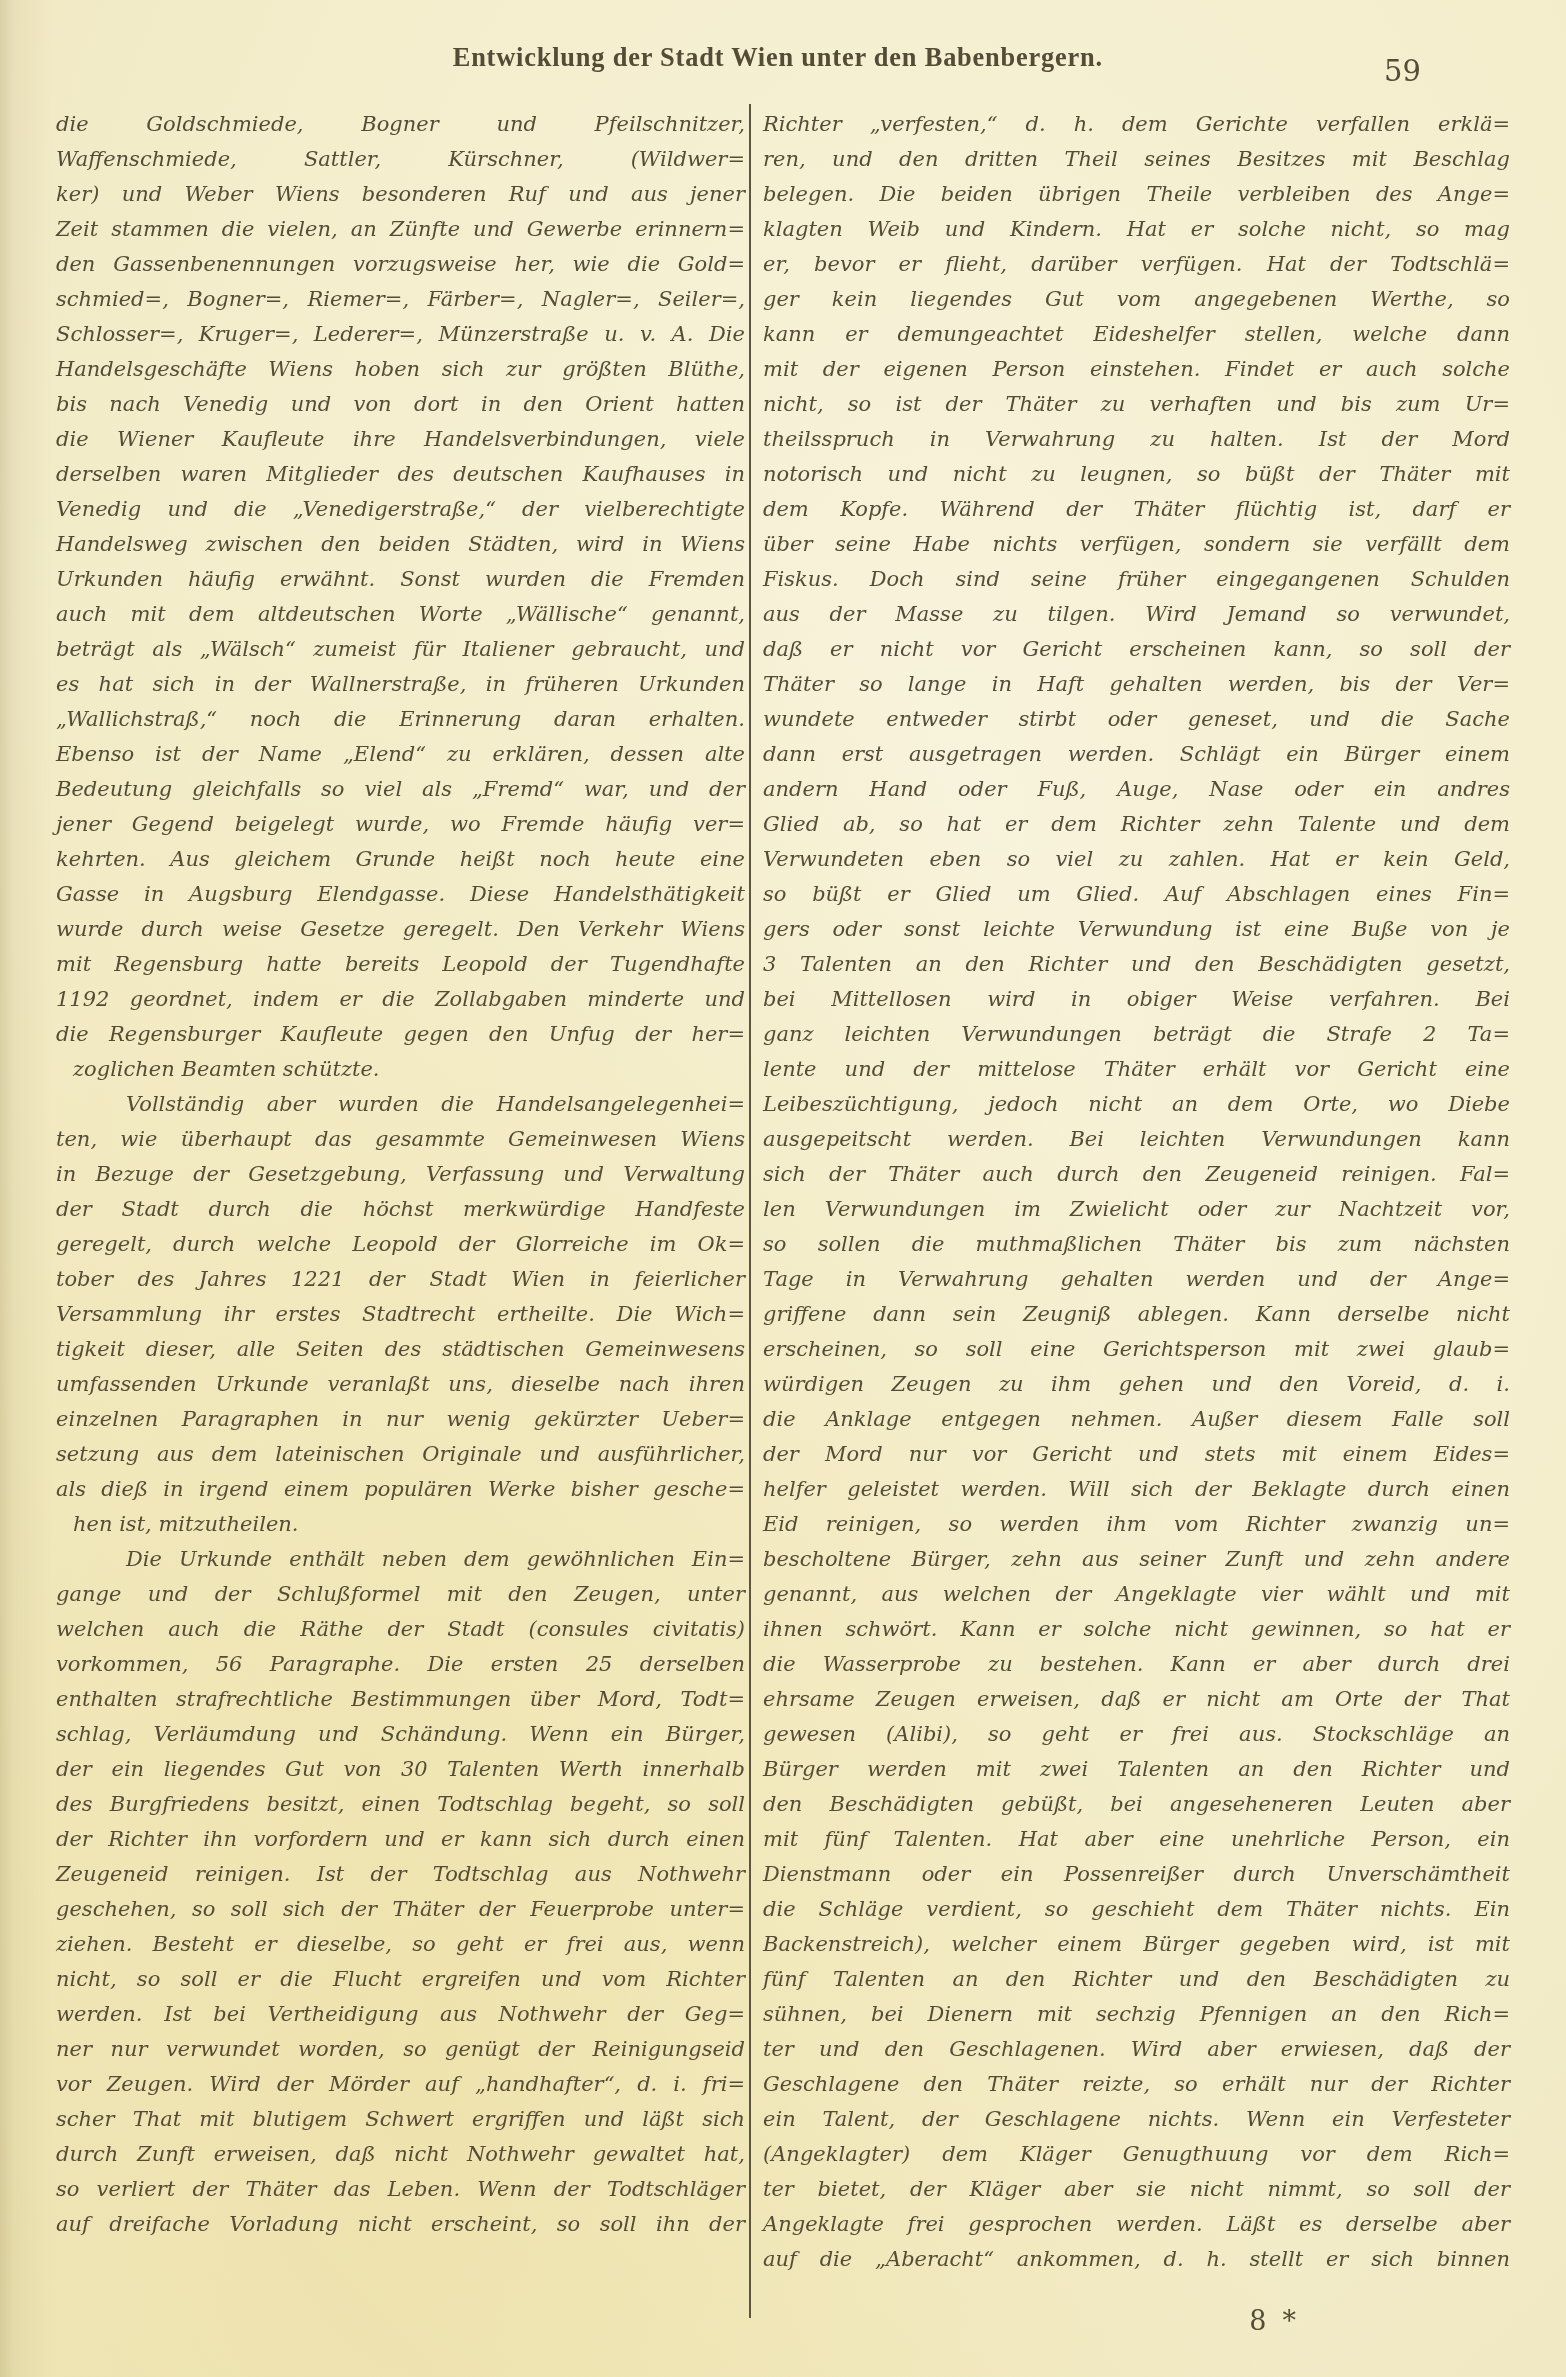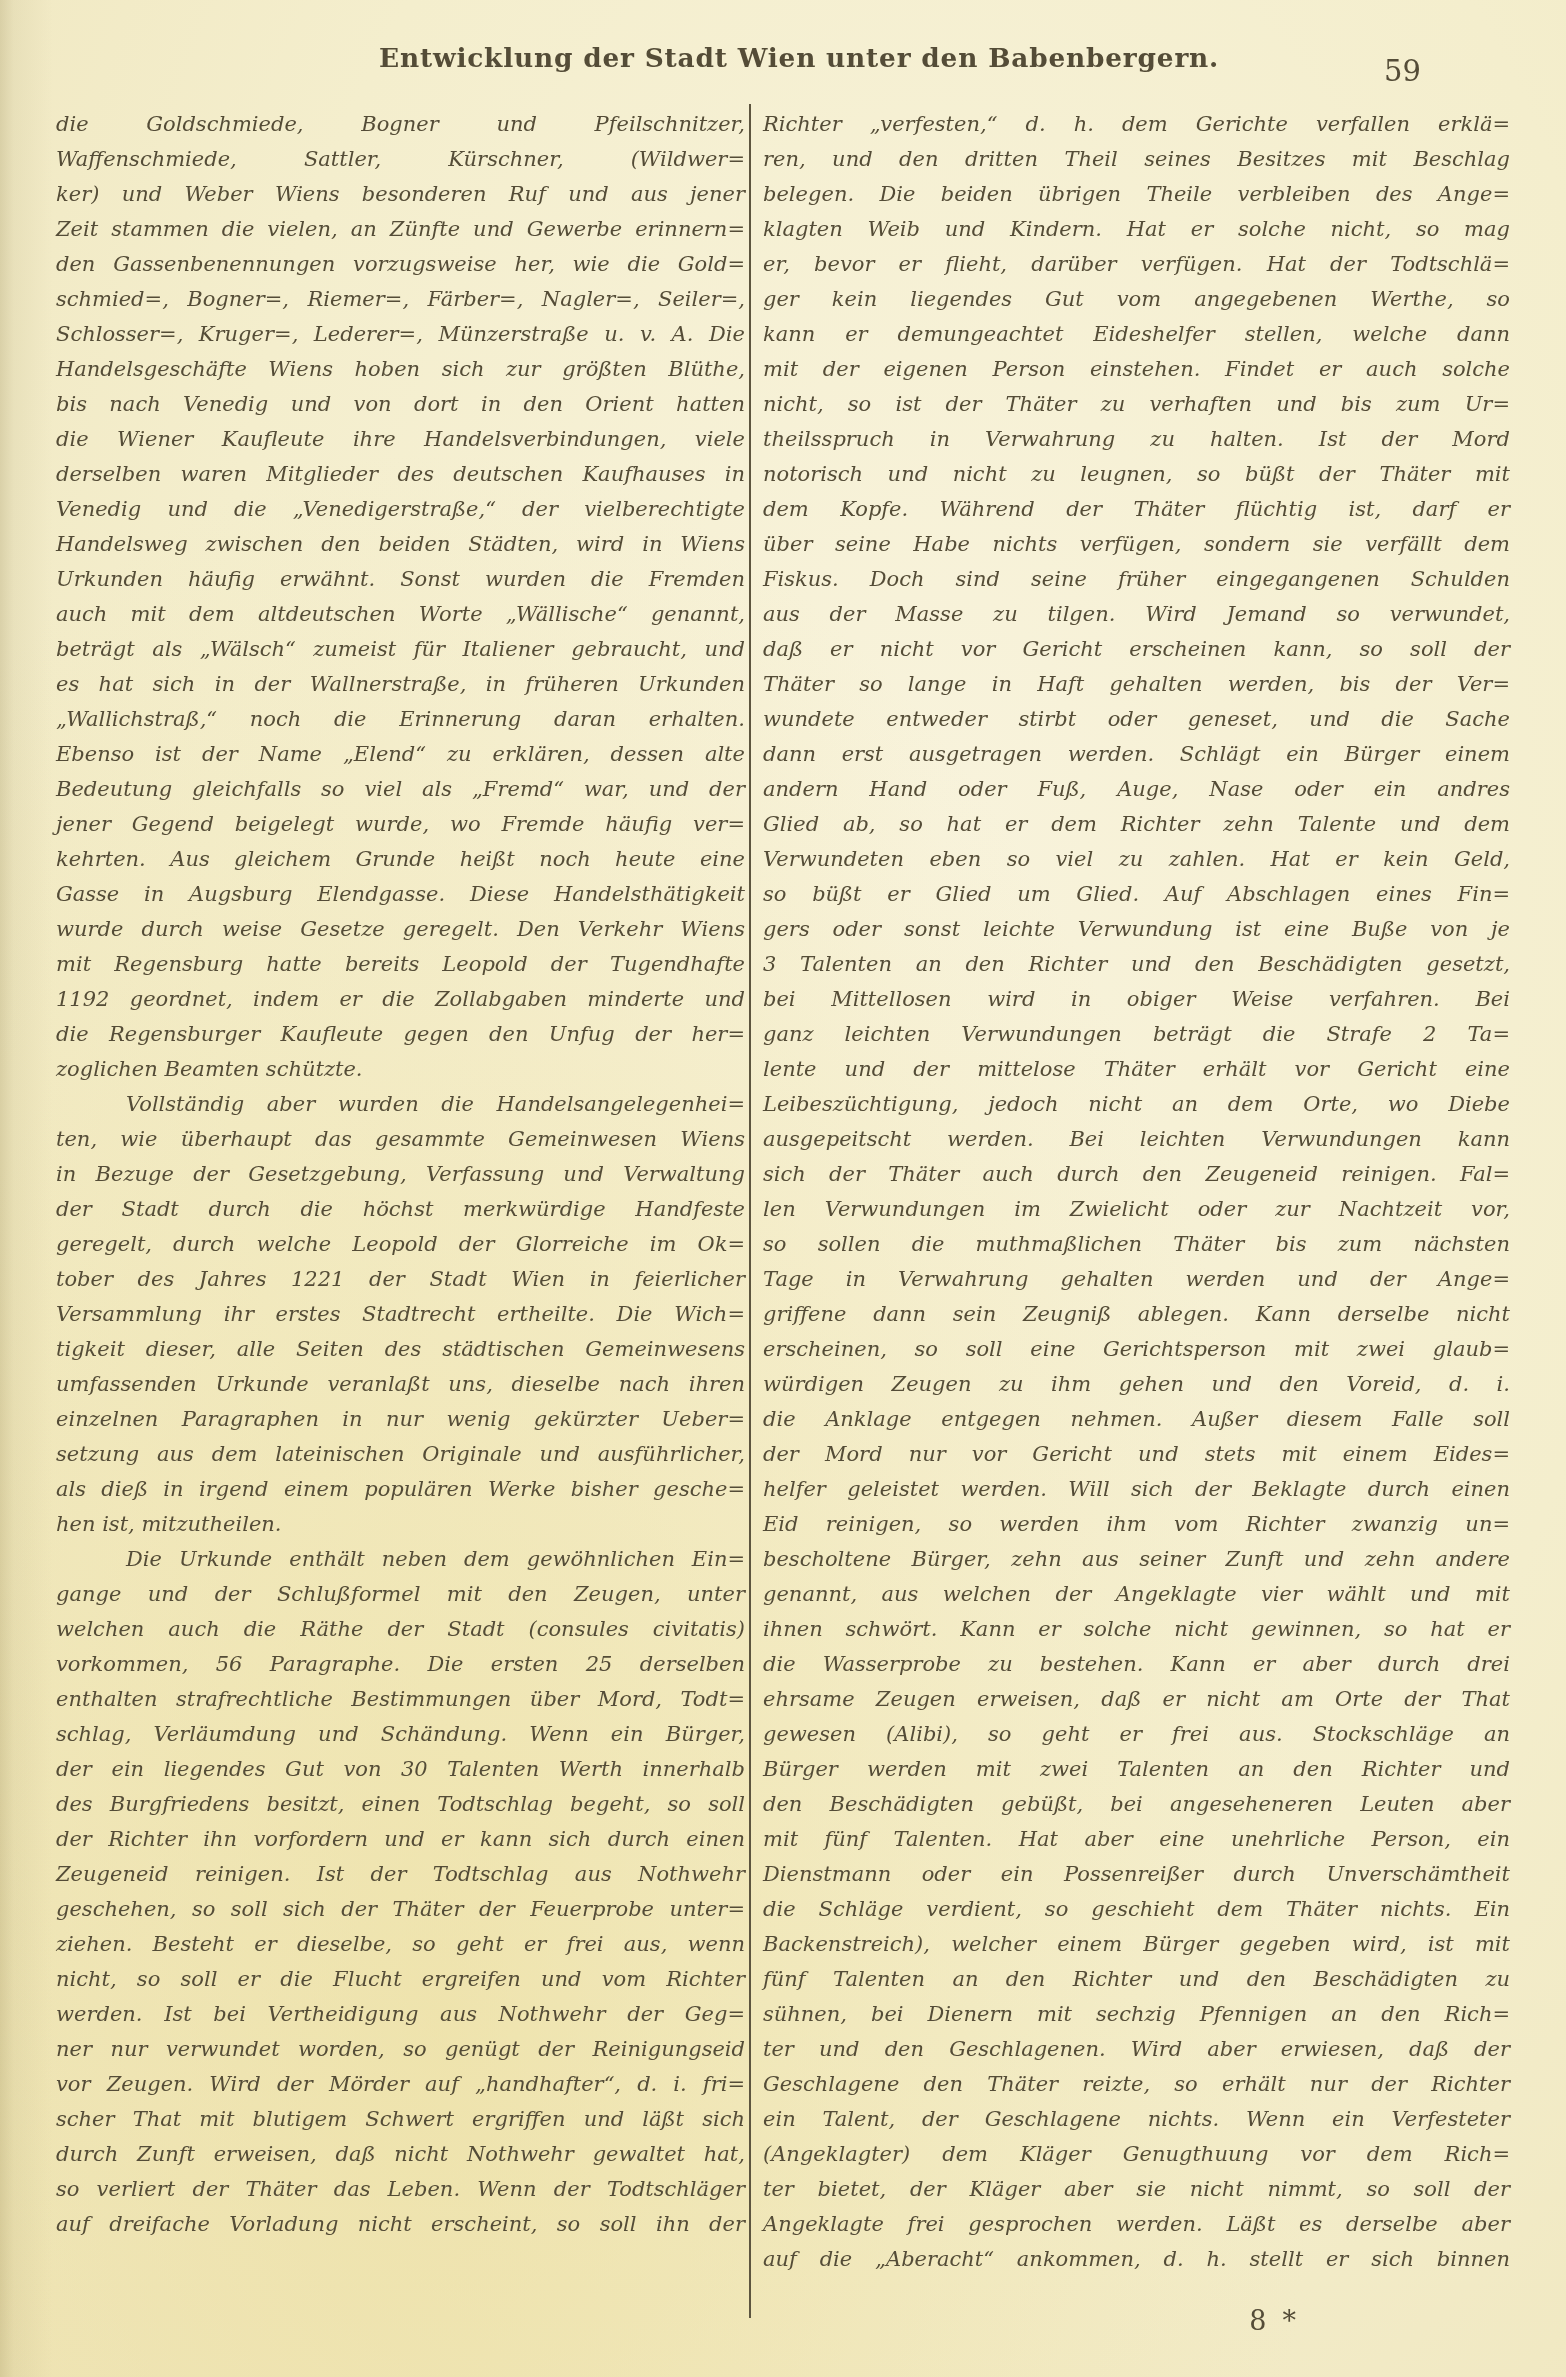--- a/index.html
+++ b/index.html
@@ -10,48 +10,49 @@
     overflow: hidden;
     font-family: "DejaVu Serif", serif;
     color: #544c37;
     background:
       linear-gradient(90deg, rgba(120,104,48,0.20) 0px, rgba(120,104,48,0.08) 13.6px, rgba(120,104,48,0.0) 53px),
       radial-gradient(ellipse at 28% 85%, rgba(235,220,150,0.55) 0%, rgba(235,220,150,0.0) 55%),
       radial-gradient(ellipse at 60% 35%, #f8f3dc 0%, #f4eecd 55%, #efe6bd 100%);
   }
   .header {
     position: absolute;
-    left: 379px;
+    left: 393px;
     top: 42px;
     width: 710px;
-    text-align: center;
+    text-align: right;
     font-size: 26.4px;
     font-weight: bold;
     letter-spacing: 0.8px;
     white-space: nowrap;
+    font-family: Liberation Serif, serif;
   }
   .pagenum {
     position: absolute;
     left: 1384px;
     top: 54px;
     font-size: 29px;
   }
   .col { position: absolute; top: 107px; font-style: italic; }
   .col-left  { left: 56px;  width: 689px; }
   .col-right { left: 763px; width: 747px; }
   .line {
     height: 35px;
     line-height: 35px;
     font-size: 21px;
     text-align: justify;
     text-align-last: justify;
     text-justify: inter-word;
     overflow: visible;
   }
-  .line.end { text-align-last: left; }
+  .line.end { text-align-last: left; margin-left: 17px; }
   .line.indent { text-indent: 70px; }
   .divider {
     position: absolute;
     left: 749px;
     top: 104px;
     width: 2.3px;
     height: 2214px;
     background: #5d553f;
   }
   .sig {

